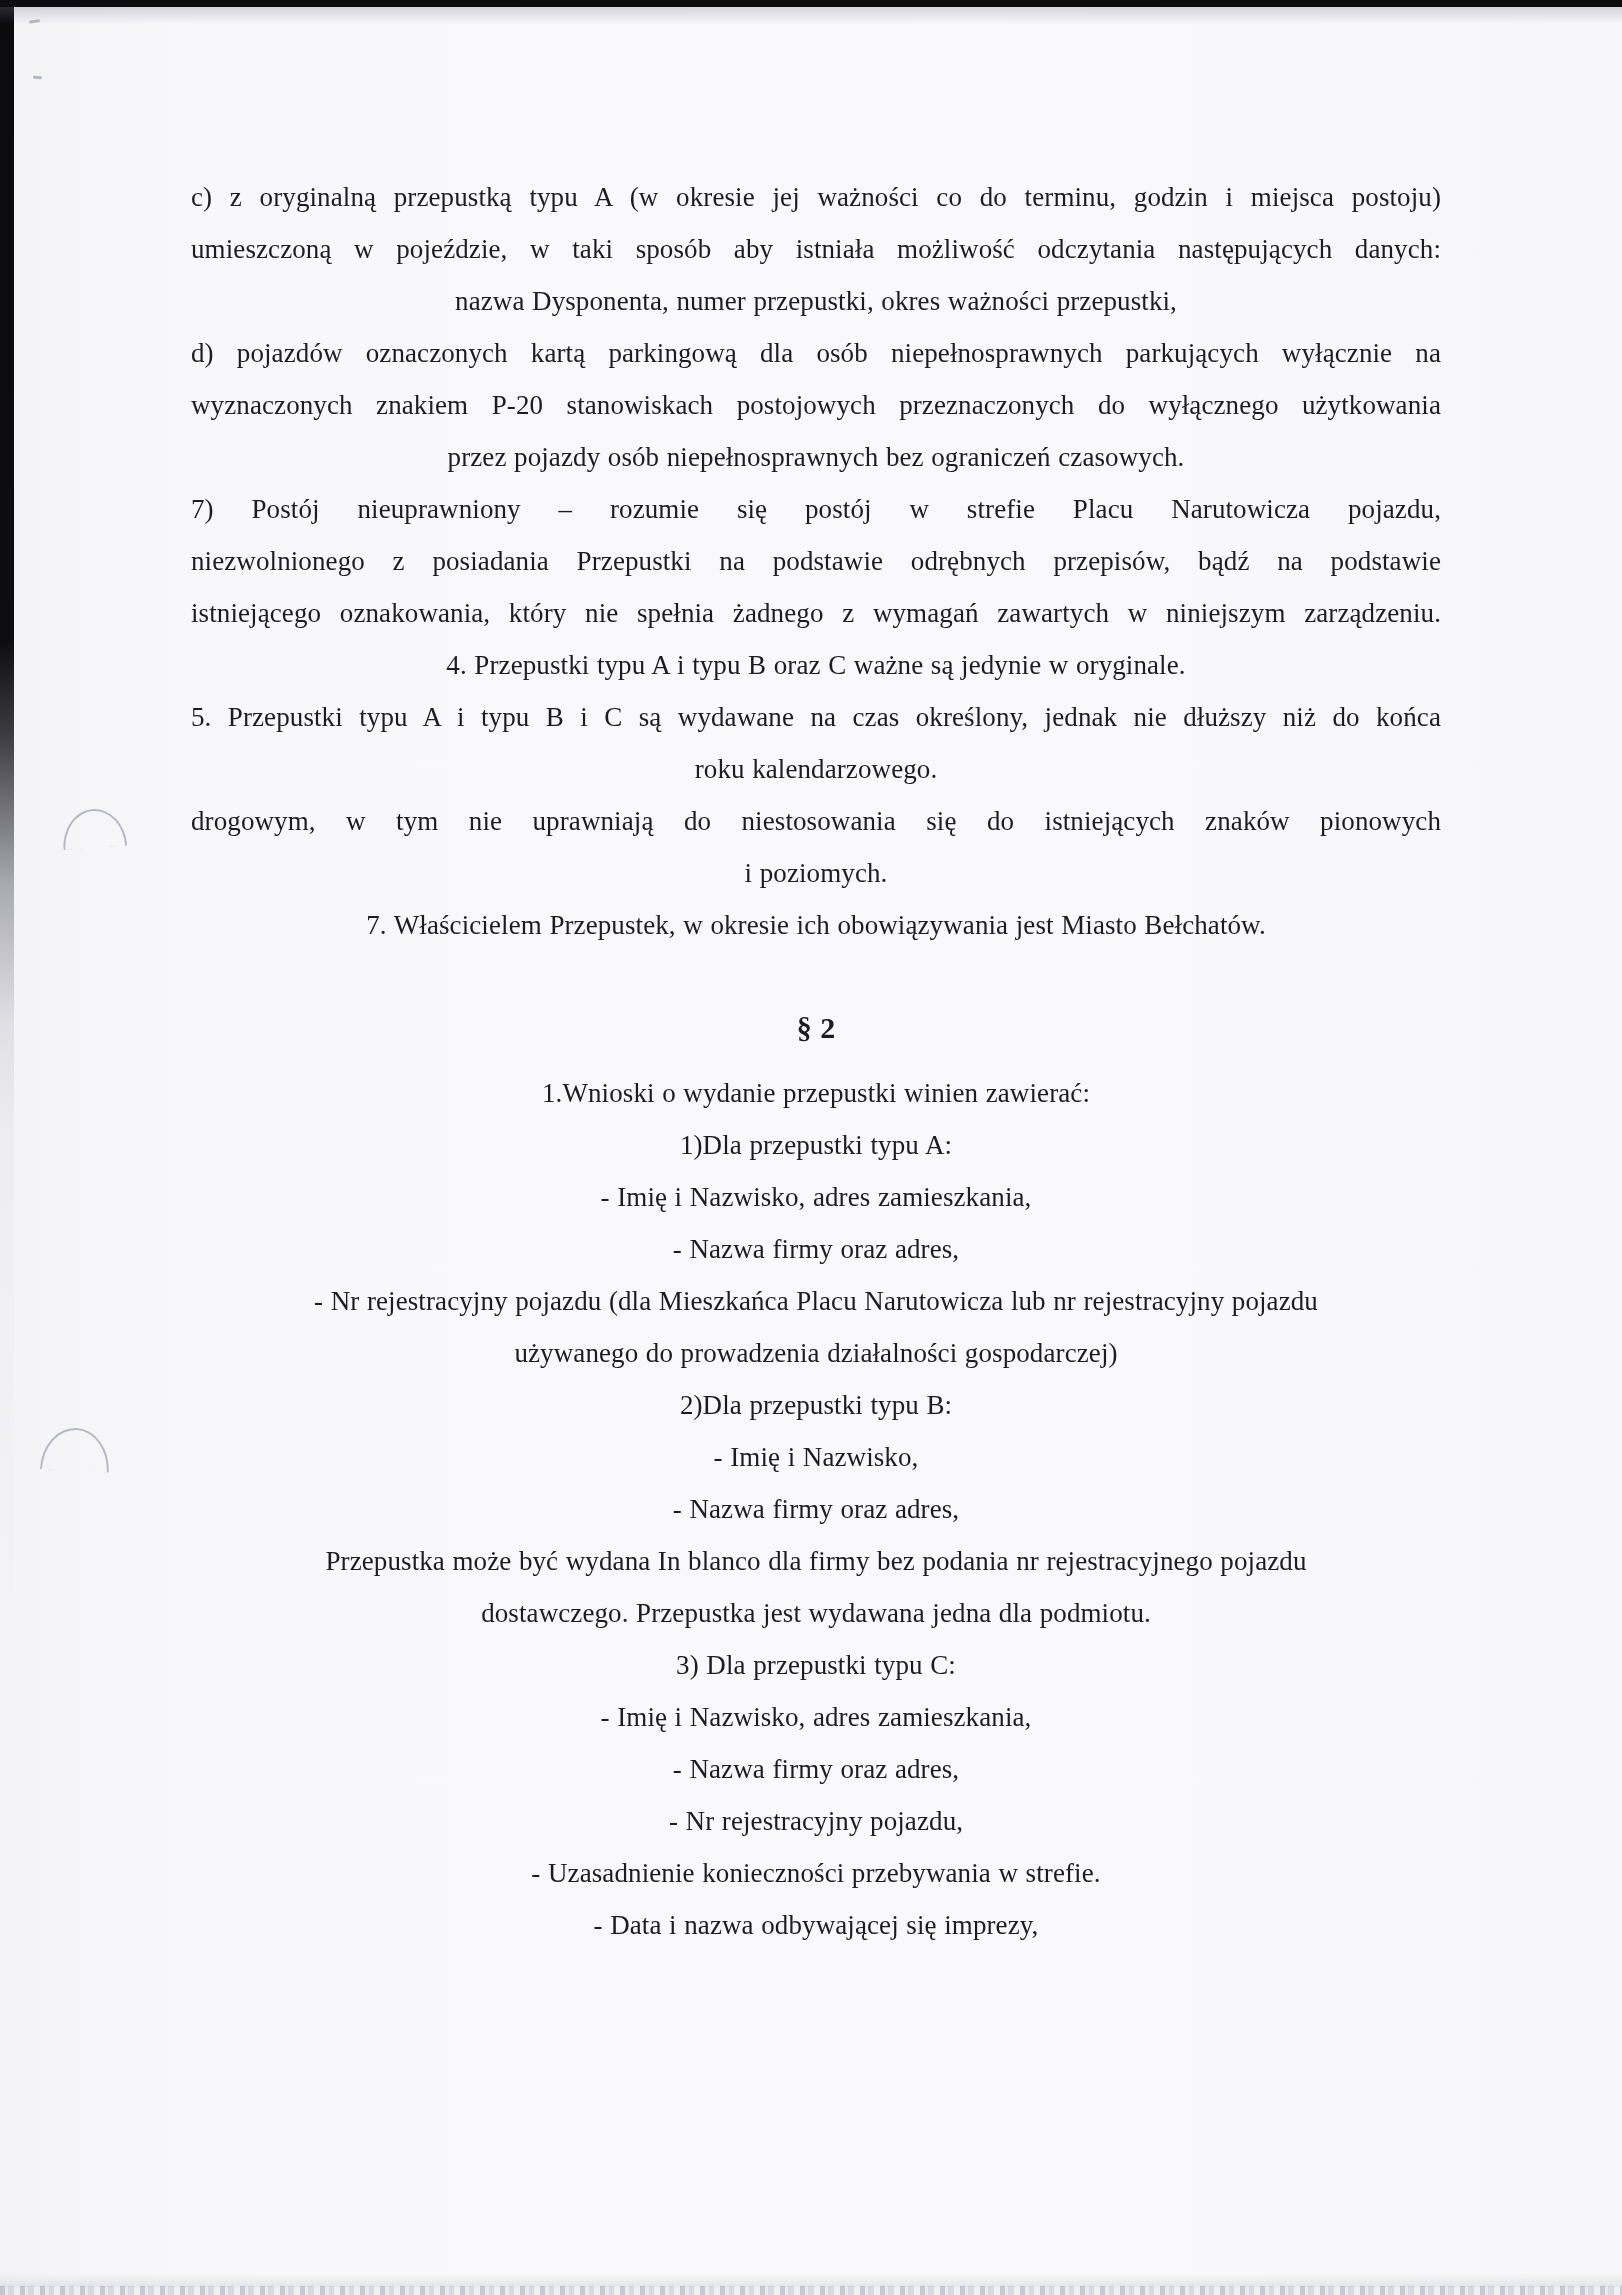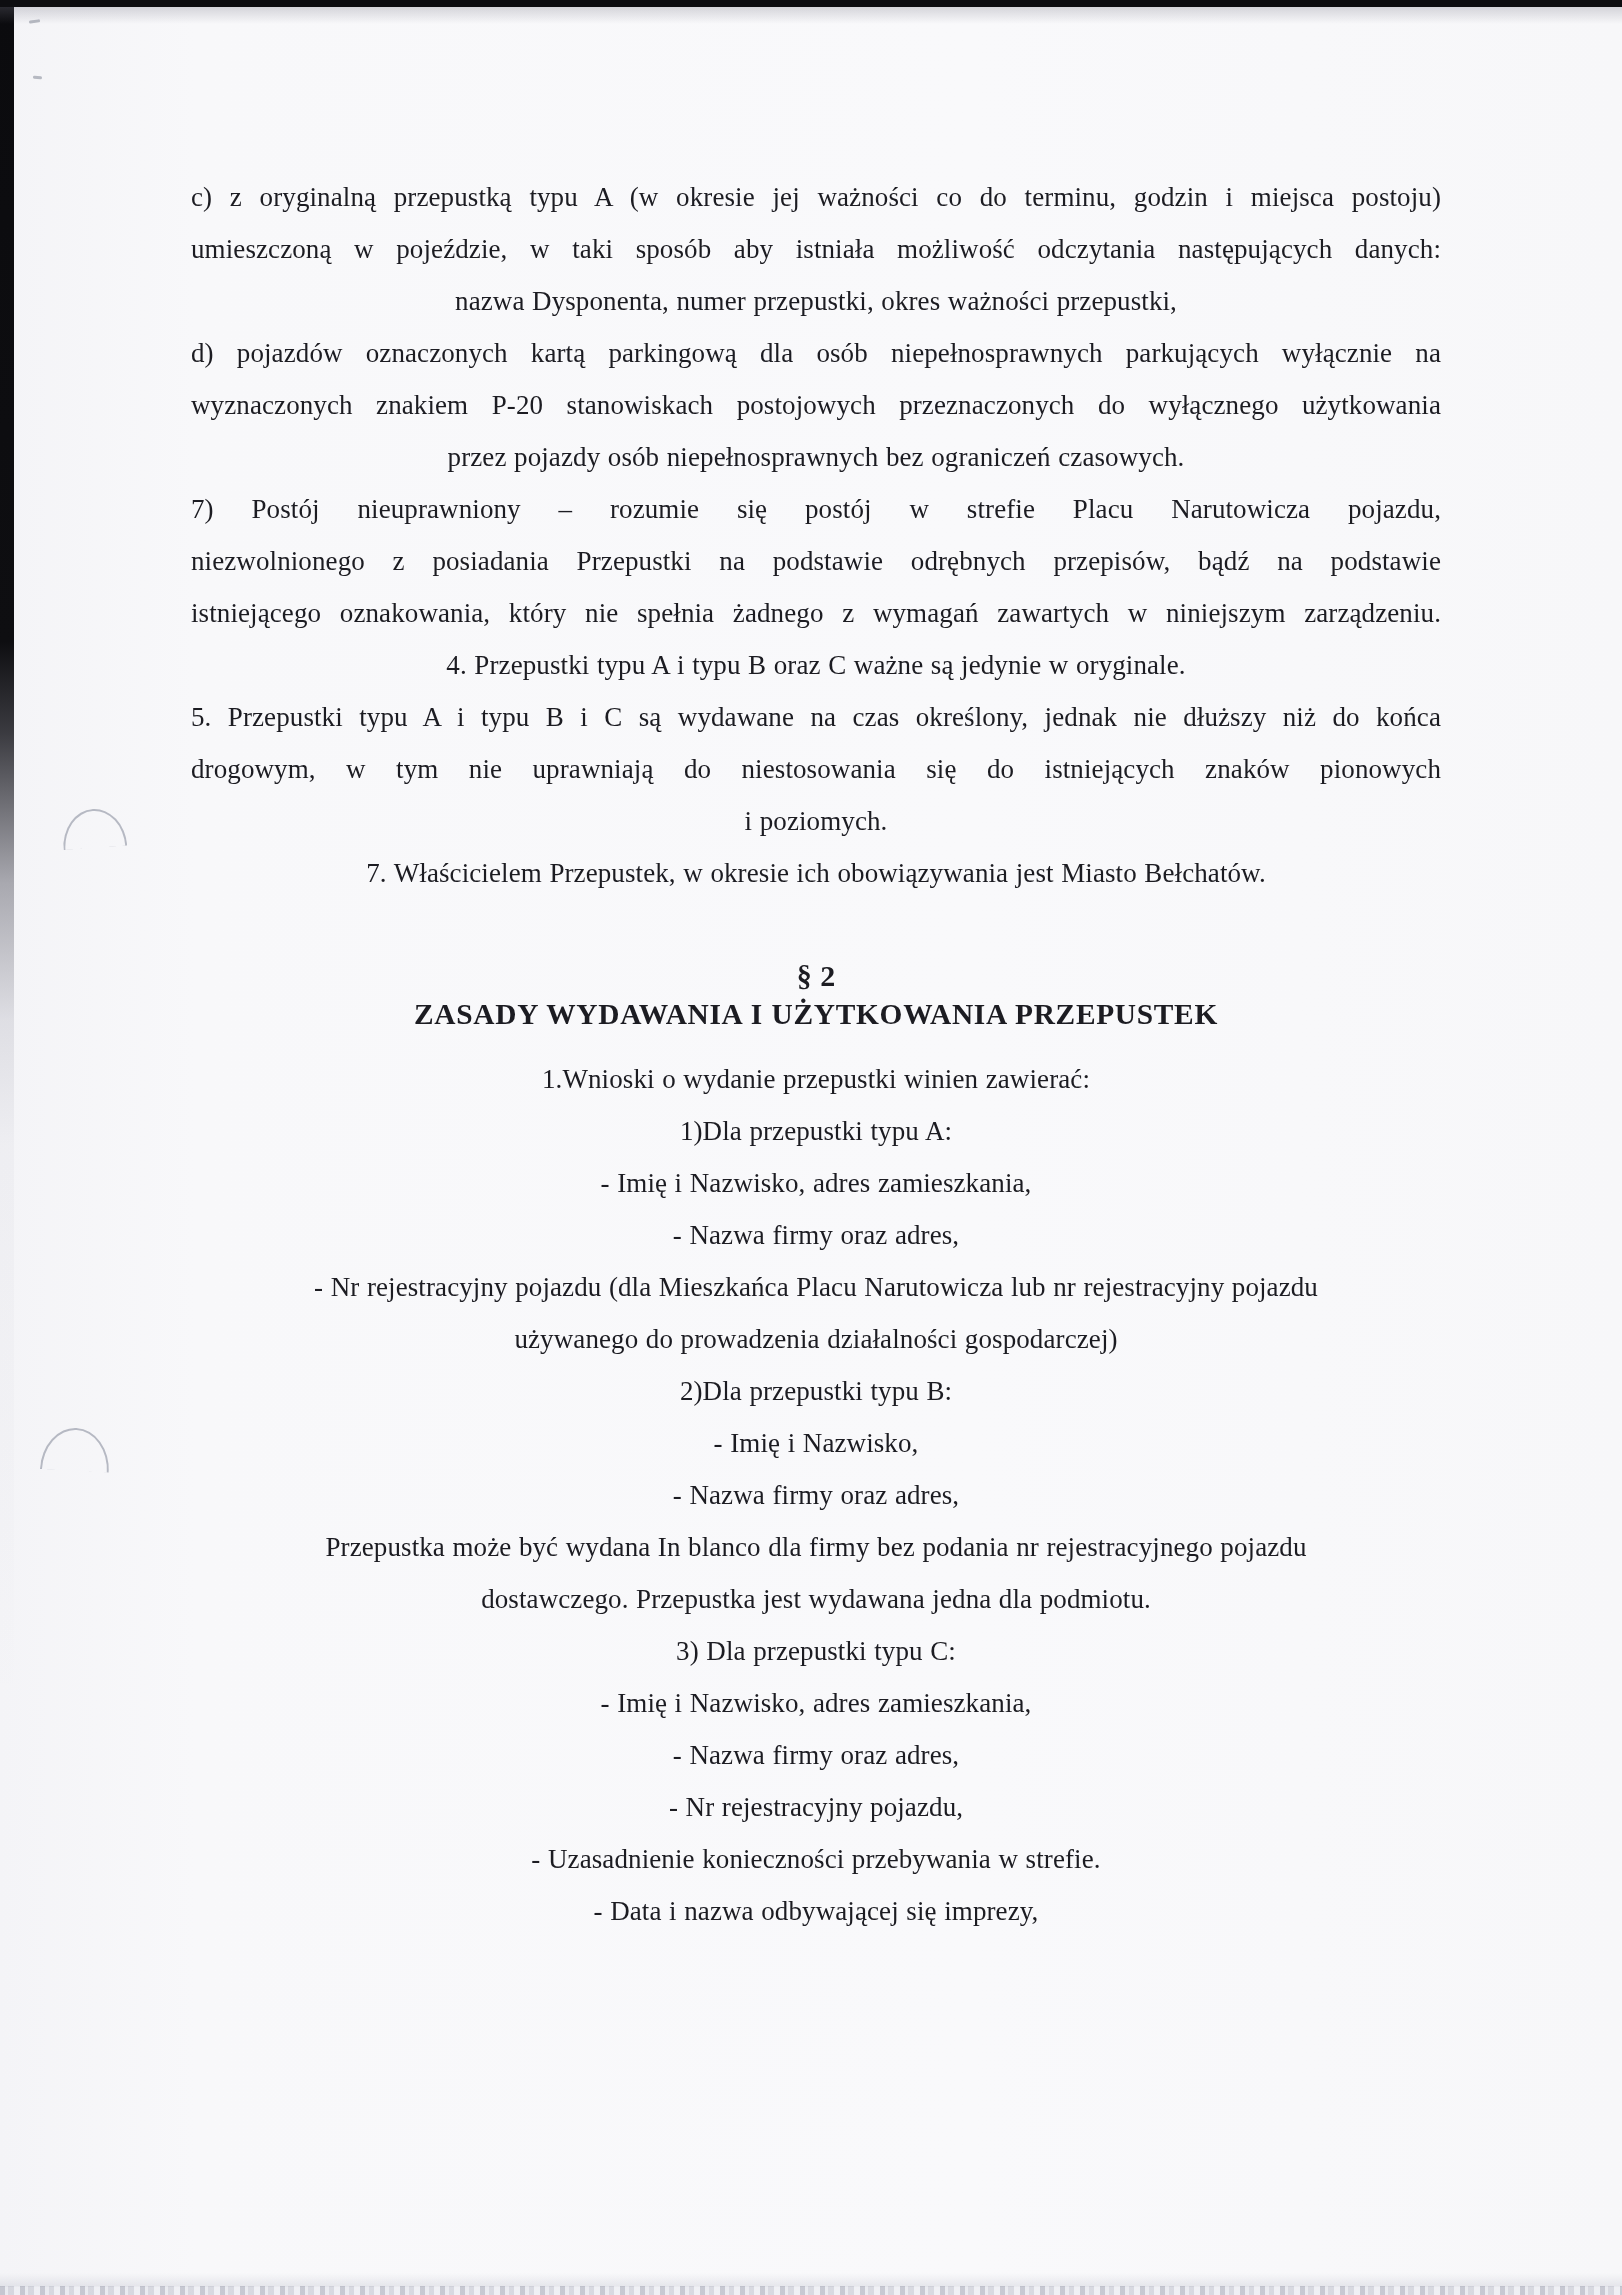--- a/index.html
+++ b/index.html
@@ -133,28 +133,28 @@
     <div class="ln j">umieszczoną w pojeździe, w taki sposób aby istniała możliwość odczytania następujących danych:</div>
     <div class="ln">nazwa Dysponenta, numer przepustki, okres ważności przepustki,</div>
     <div class="ln j">d) pojazdów oznaczonych kartą parkingową dla osób niepełnosprawnych parkujących wyłącznie na</div>
     <div class="ln j">wyznaczonych znakiem P-20 stanowiskach postojowych przeznaczonych do wyłącznego użytkowania</div>
     <div class="ln">przez pojazdy osób niepełnosprawnych bez ograniczeń czasowych.</div>
     <div class="ln j">7) Postój nieuprawniony – rozumie się postój w strefie Placu Narutowicza pojazdu,</div>
     <div class="ln j">niezwolnionego z posiadania Przepustki na podstawie odrębnych przepisów, bądź na podstawie</div>
     <div class="ln j">istniejącego oznakowania, który nie spełnia żadnego z wymagań zawartych w niniejszym zarządzeniu.</div>
     <div class="ln">4. Przepustki typu A i typu B oraz C ważne są jedynie w oryginale.</div>
     <div class="ln j">5. Przepustki typu A i typu B i C są wydawane na czas określony, jednak nie dłuższy niż do końca</div>
+    <div class="ln">roku kalendarzowego.</div>
     <div class="ln j">drogowym, w tym nie uprawniają do niestosowania się do istniejących znaków pionowych</div>
     <div class="ln">i poziomych.</div>
     <div class="ln">7. Właścicielem Przepustek, w okresie ich obowiązywania jest Miasto Bełchatów.</div>
   </div>
 
   <div class="section-heading">
     <div class="para-no">§ 2</div>
-    <div class="para-title">ZASADY WYDAWANIA I UŻYTKOWANIA PRZEPUSTEK</div>
   </div>
 
   <div class="section2">
     <div class="ln">1.Wnioski o wydanie przepustki winien zawierać:</div>
     <div class="ln">1)Dla przepustki typu A:</div>
     <div class="ln">- Imię i Nazwisko, adres zamieszkania,</div>
     <div class="ln">- Nazwa firmy oraz adres,</div>
     <div class="ln">- Nr rejestracyjny pojazdu (dla Mieszkańca Placu Narutowicza lub nr rejestracyjny pojazdu</div>
     <div class="ln">używanego do prowadzenia działalności gospodarczej)</div>
     <div class="ln">2)Dla przepustki typu B:</div>

